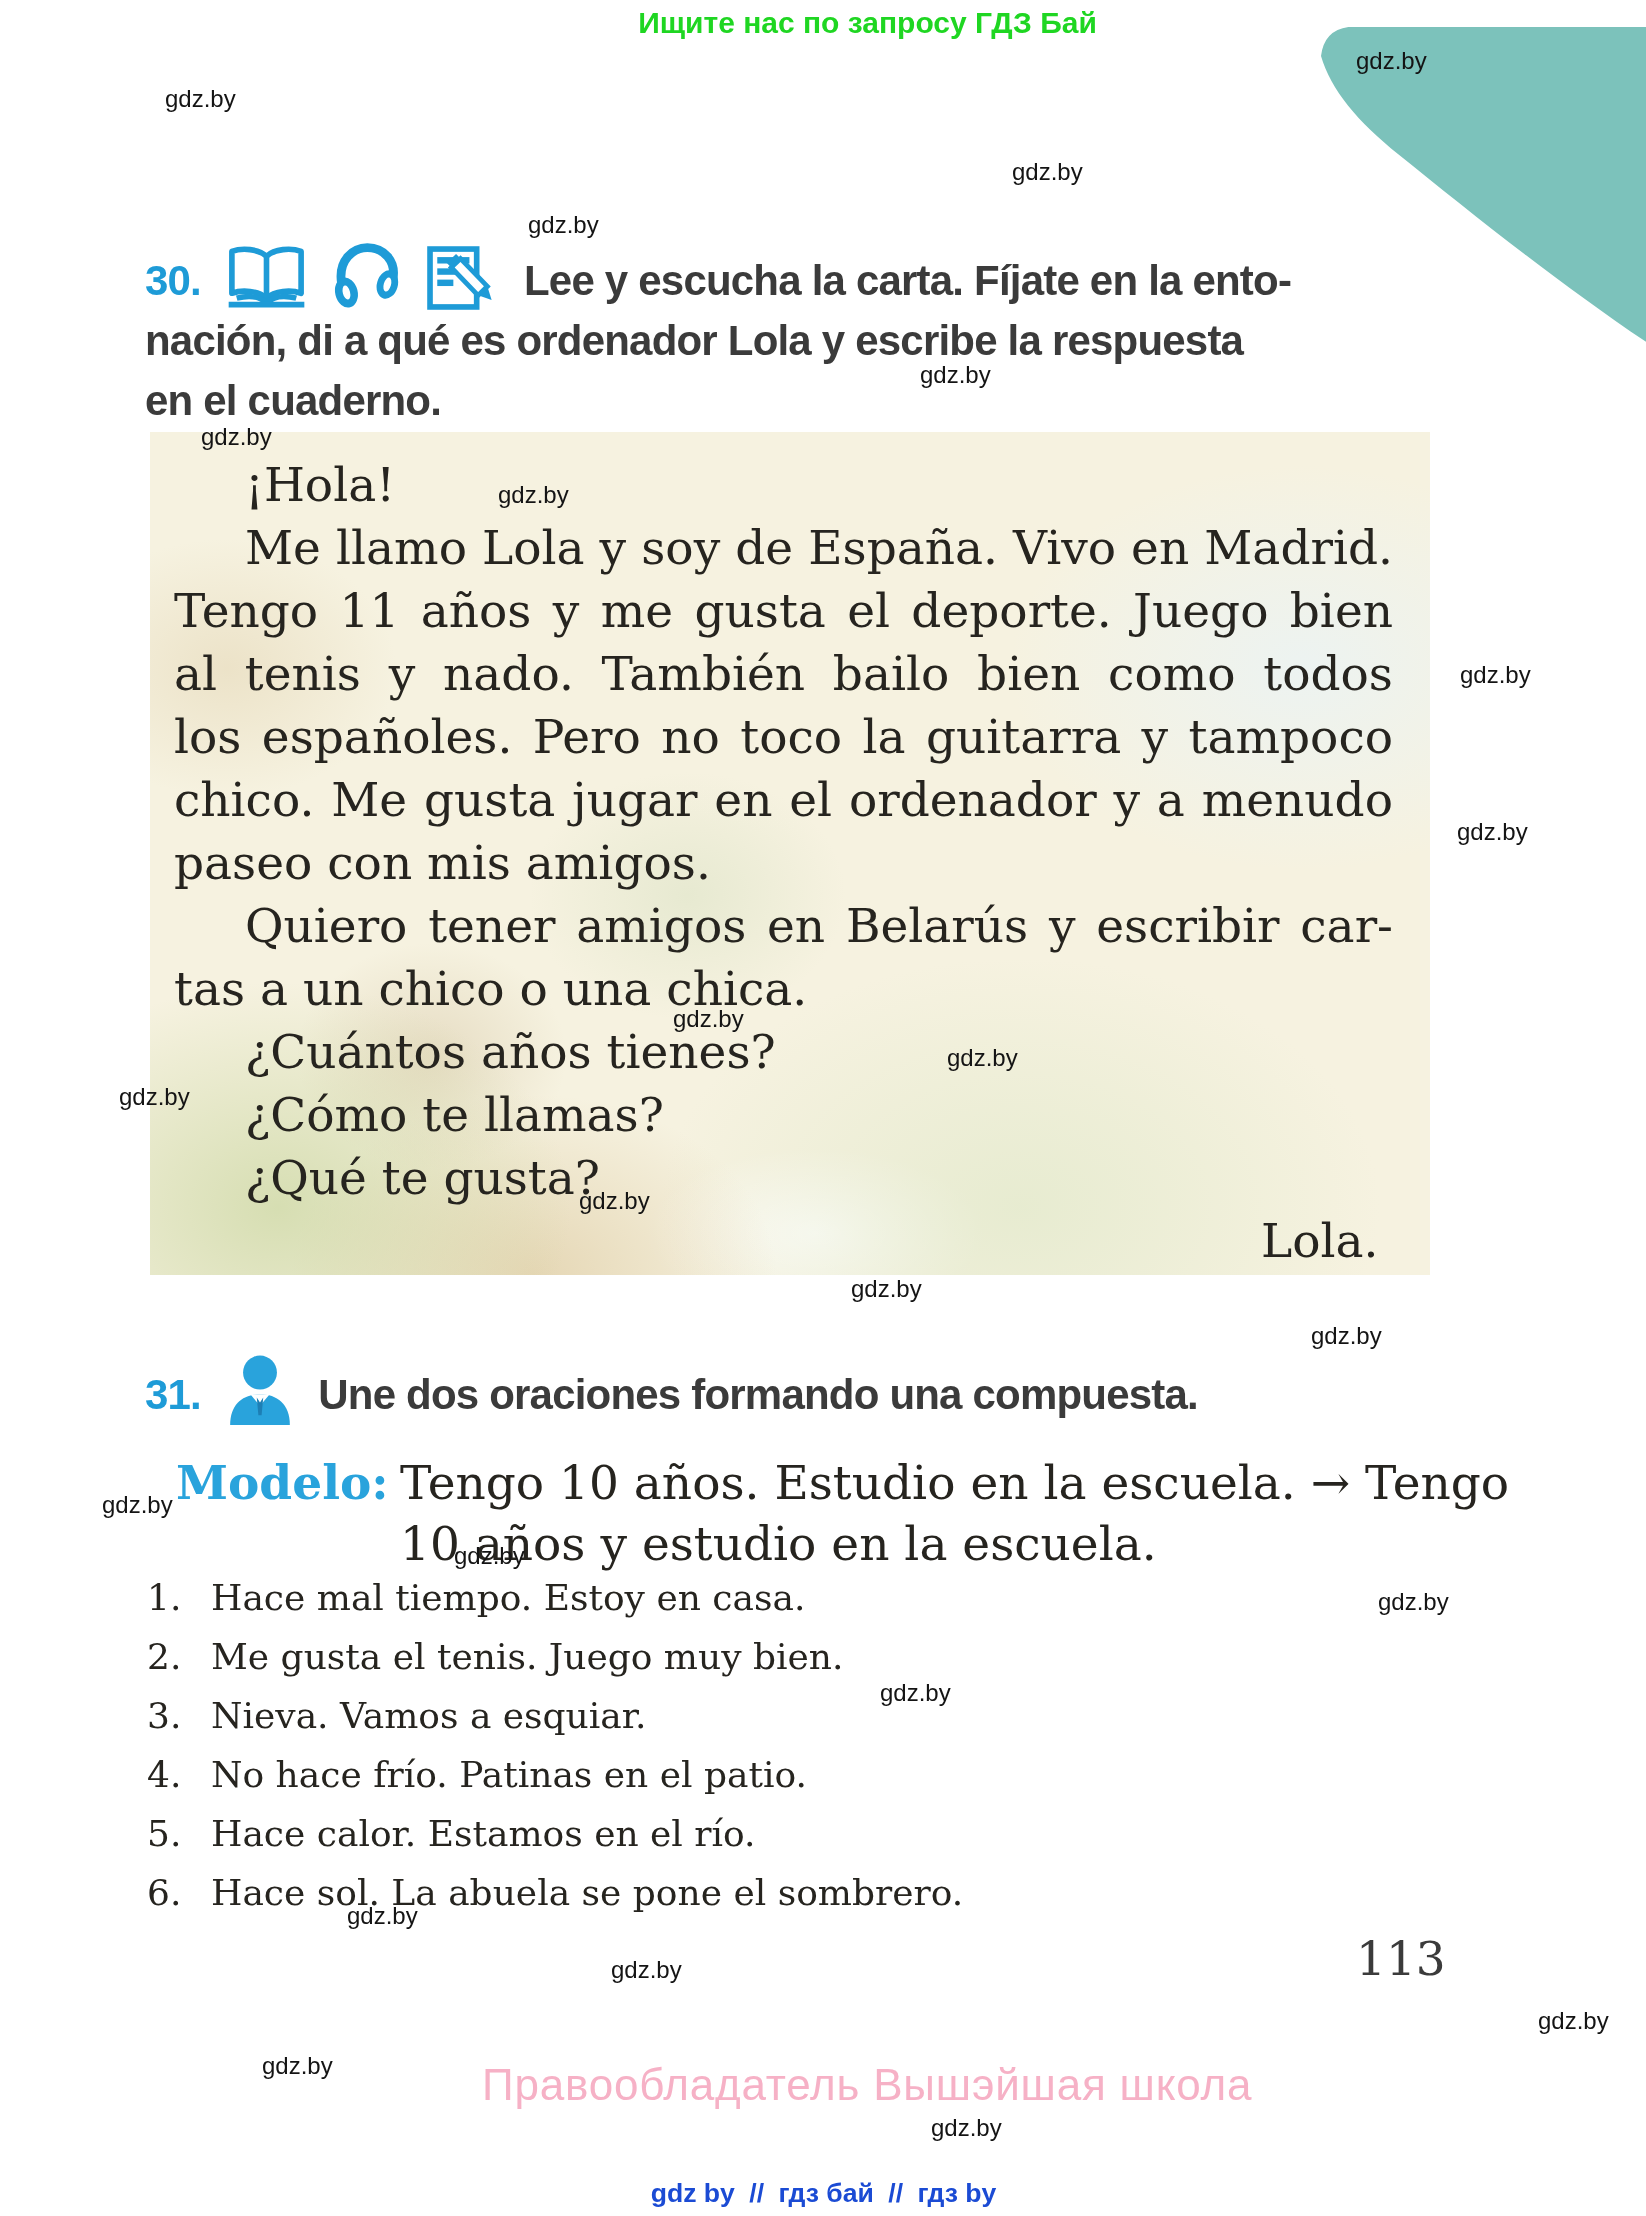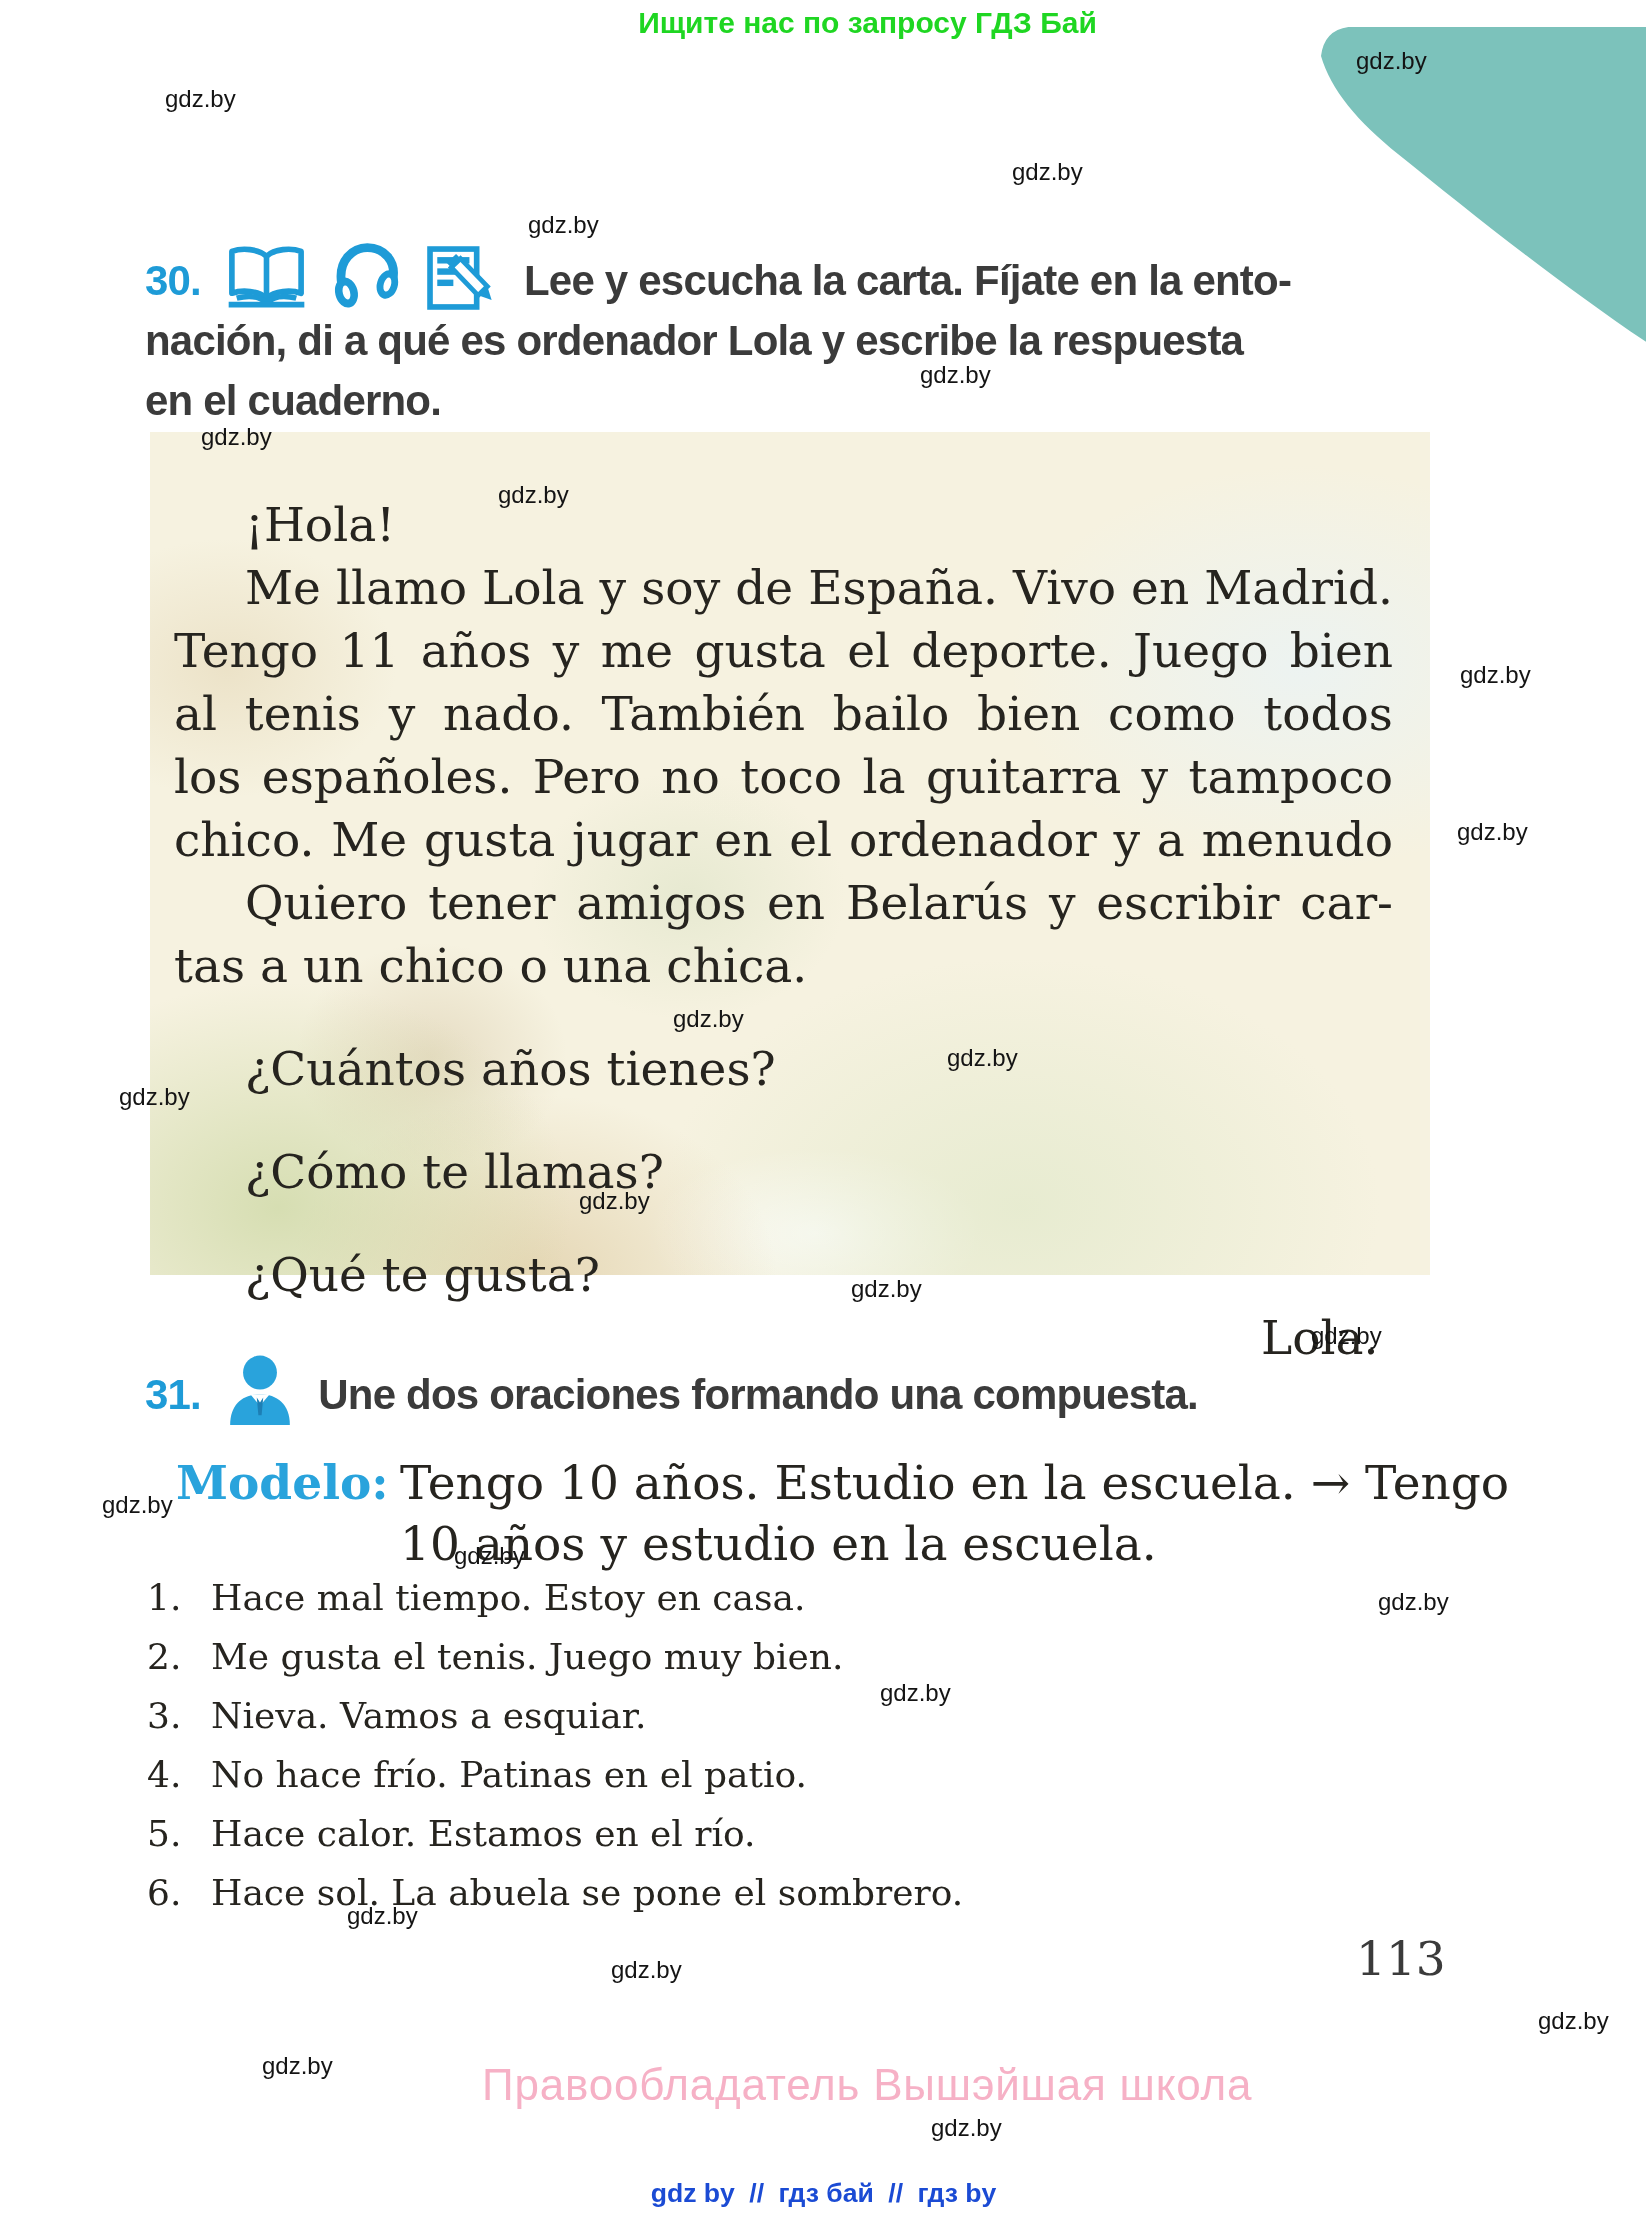--- a/index.html
+++ b/index.html
@@ -35,21 +35,21 @@
       radial-gradient(ellipse 419px 290px at 90% 28%, rgba(236,243,242,0.95), transparent 70%),
       radial-gradient(ellipse 580px 419px at 55% 12%, rgba(246,242,224,0.85), transparent 75%),
       radial-gradient(ellipse 242px 185px at 6% 28%, rgba(226,211,176,0.50), transparent 70%),
       radial-gradient(ellipse 226px 177px at 42% 55%, rgba(206,219,184,0.38), transparent 70%),
       radial-gradient(ellipse 193px 161px at 22% 74%, rgba(200,180,140,0.35), transparent 70%);
     font-family:"DejaVu Serif","Liberation Serif",serif;
     font-size:47px;line-height:63px;color:#26241f;}
   .letter .ln{width:100%;}
   .letter .ln.j{text-align:justify;text-align-last:justify;}
   .letter .ln.indent-j{text-align:justify;text-align-last:justify;text-indent:71px;}
-  .letter .ln.indent{text-indent:71px;margin-top:40px;}
+  .letter .ln.indent{text-indent:71px;}
   .letter .ln.right{text-align:right;padding-right:14.5px;box-sizing:border-box;}
 
   
   .modelo{position:absolute;left:145px;top:1452px;width:1386px;display:flex;
     font-family:"DejaVu Serif","Liberation Serif",serif;font-size:47px;line-height:61px;color:#26241f;}
   .modelo-label{flex:0 0 224px;color:#29a3dc;font-weight:700;margin-left:31px;}
 
   
   .ex-list{position:absolute;left:147px;top:1568px;width:1370px;
     font-family:"DejaVu Serif","Liberation Serif",serif;font-size:36px;line-height:59px;color:#26241f;}
@@ -108,20 +108,21 @@
     <span>en el cuaderno.</span>
   </div>
 
   <div class="letter" id="letter-box">
       <div class="ln indent">¡Hola!</div>
       <div class="ln indent-j">Me llamo Lola y soy de España. Vivo en Madrid.</div>
       <div class="ln j">Tengo 11 años y me gusta el deporte. Juego bien</div>
       <div class="ln j">al tenis y nado. También bailo bien como todos</div>
       <div class="ln j">los españoles. Pero no toco la guitarra y tampoco</div>
       <div class="ln j">chico. Me gusta jugar en el ordenador y a menudo</div>
+      <div class="ln plain">paseo con mis amigos.</div>
       <div class="ln indent-j">Quiero tener amigos en Belarús y escribir car-</div>
       <div class="ln plain">tas a un chico o una chica.</div>
       <div class="ln indent">¿Cuántos años tienes?</div>
       <div class="ln indent">¿Cómo te llamas?</div>
       <div class="ln indent">¿Qué te gusta?</div>
       <div class="ln right">Lola.</div>
     </div>
 
   <div class="ex-head" style="top:1354px;">
     <span class="ex-num">31.</span>

